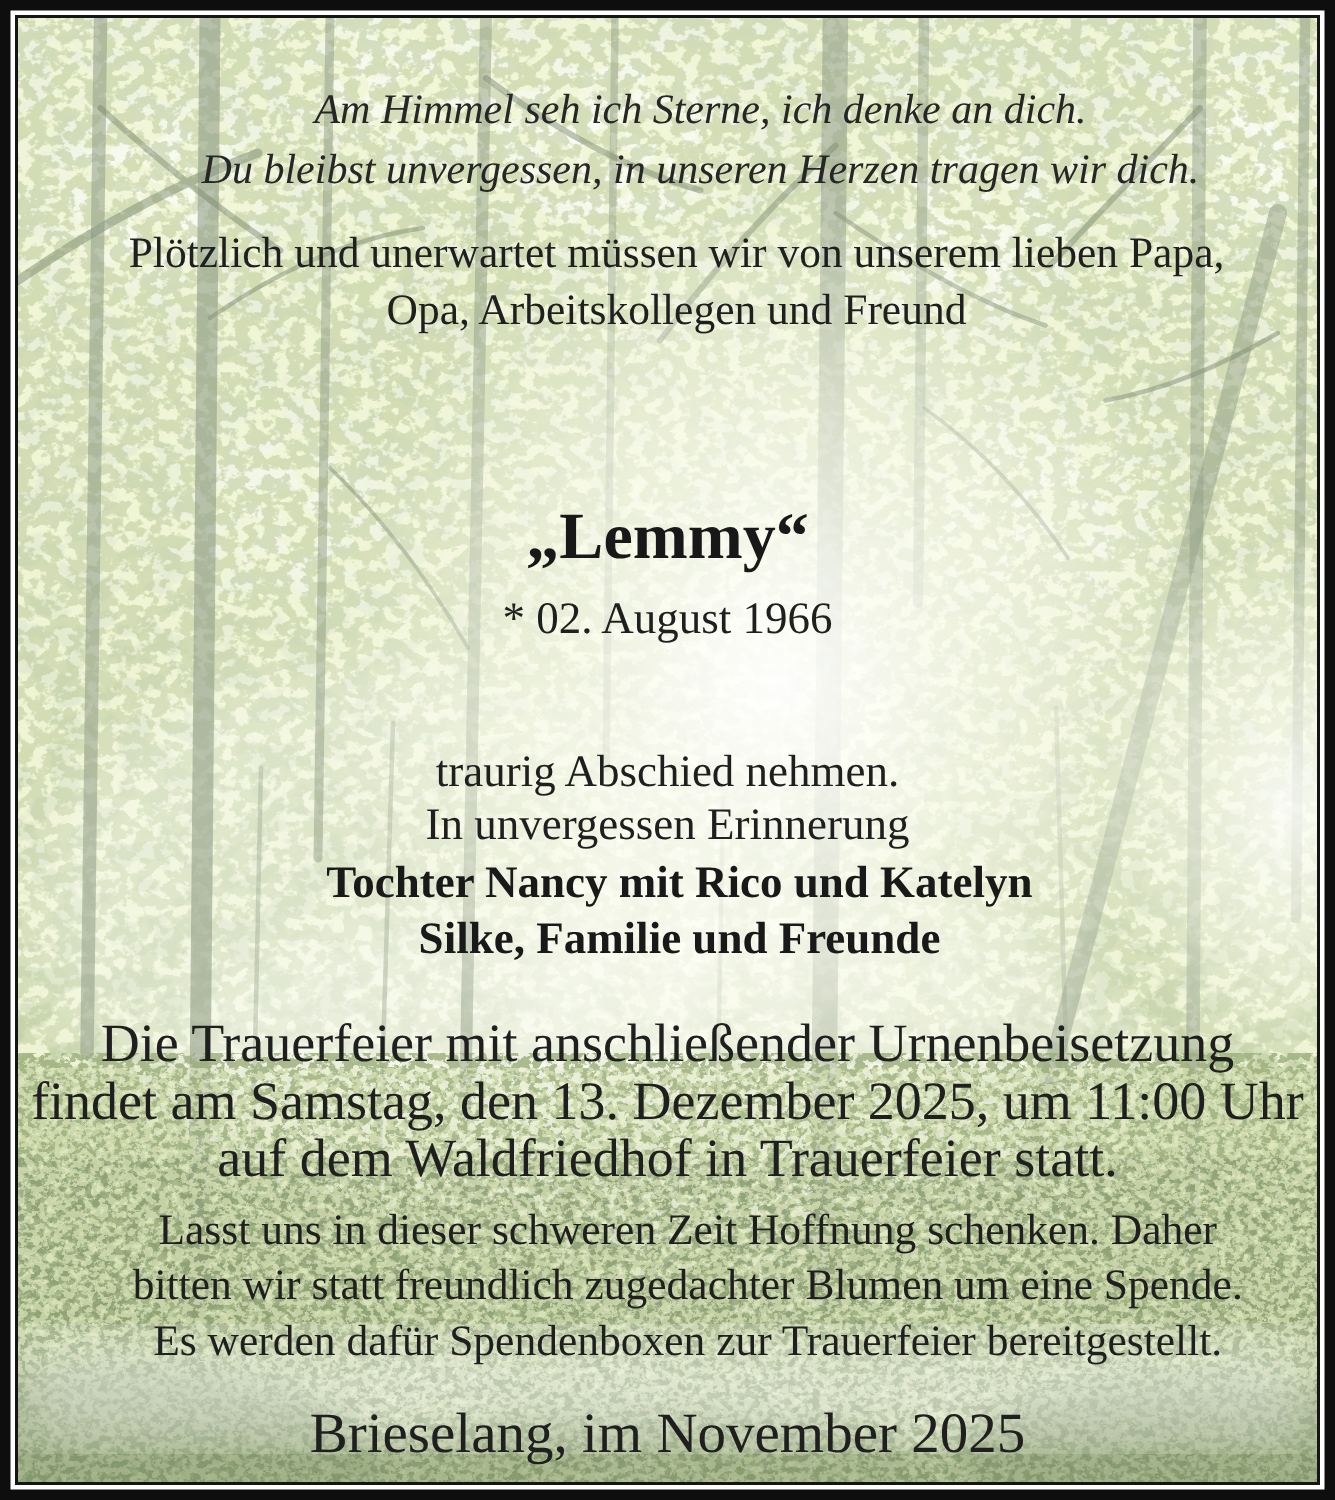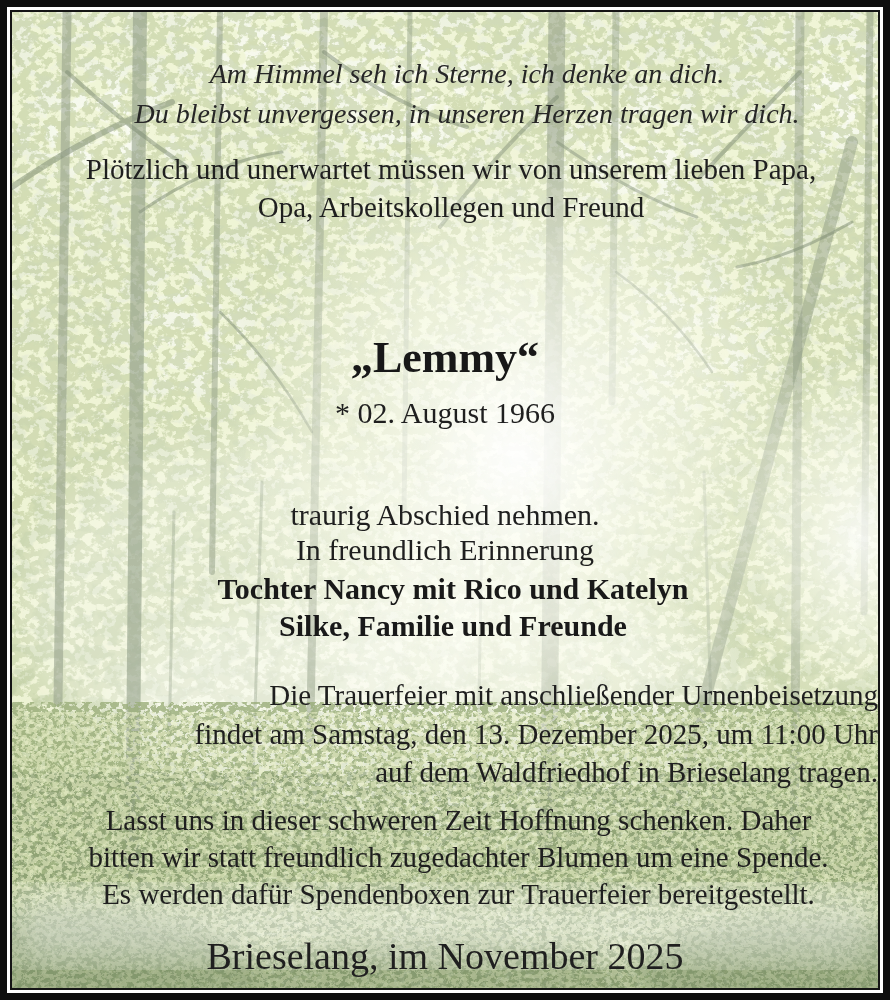--- a/index.html
+++ b/index.html
@@ -43,21 +43,21 @@
   }
   .block { position: absolute; left: 0; right: 0; white-space: nowrap; }
   .epigraph   { top: 42px;  font-style: italic; font-size: 28px; line-height: 40px; color: #262626; padding-left: 44px; }
   .intro      { top: 138px; font-size: 29px; line-height: 38px; padding-left: 12px; }
   .name       { top: 236px; font-size: 80px; font-weight: bold; line-height: 1; letter-spacing: -1px; color: #151515; }
   .nickname   { top: 322px; font-size: 44px; font-weight: bold; line-height: 1.1; color: #181818; }
   .dates      { top: 384px; font-size: 30px; display: flex; justify-content: center; gap: 114px; align-items: center; }
   .farewell   { top: 463px; font-size: 30px; margin-top: 23px; }
   .remembrance{ top: 521px; font-size: 30px; }
   .mourners   { top: 558px; font-size: 30px; font-weight: bold; line-height: 37px; color: #191919; padding-left: 16px; }
-  .service    { top: 664px; font-size: 29px; line-height: 38.5px; text-align: right; }
+  .service    { top: 664px; font-size: 36px; line-height: 38.5px; }
   .donation   { top: 790px; font-size: 29px; line-height: 37px; padding-left: 27px; }
   .closing    { top: 922px; font-size: 38px; }
 </style>
 </head>
 <body>
 
 <div class="frame">
   <div class="frame-white">
     <div class="photo">
 
@@ -195,31 +195,31 @@
 
 
         <div class="block nickname">„Lemmy“</div>
 
         <div class="block dates">
           <span>* 02. August 1966</span>
         </div>
 
         <div class="block farewell">traurig Abschied nehmen.</div>
 
-        <div class="block remembrance">In freundlich Erinnerung</div>
+        <div class="block remembrance">In unvergessen Erinnerung</div>
 
         <div class="block mourners">
           <div>Tochter Nancy mit Rico und Katelyn</div>
           <div>Silke, Familie und Freunde</div>
         </div>
 
         <div class="block service">
           <div>Die Trauerfeier mit anschließender Urnenbeisetzung</div>
           <div>findet am Samstag, den 13. Dezember 2025, um 11:00 Uhr</div>
-          <div>auf dem Waldfriedhof in Brieselang tragen.</div>
+          <div>auf dem Waldfriedhof in Trauerfeier statt.</div>
         </div>
 
         <div class="block donation">
           <div>Lasst uns in dieser schweren Zeit Hoffnung schenken. Daher</div>
           <div>bitten wir statt freundlich zugedachter Blumen um eine Spende.</div>
           <div>Es werden dafür Spendenboxen zur Trauerfeier bereitgestellt.</div>
         </div>
 
         <div class="block closing">Brieselang, im November 2025</div>
 

